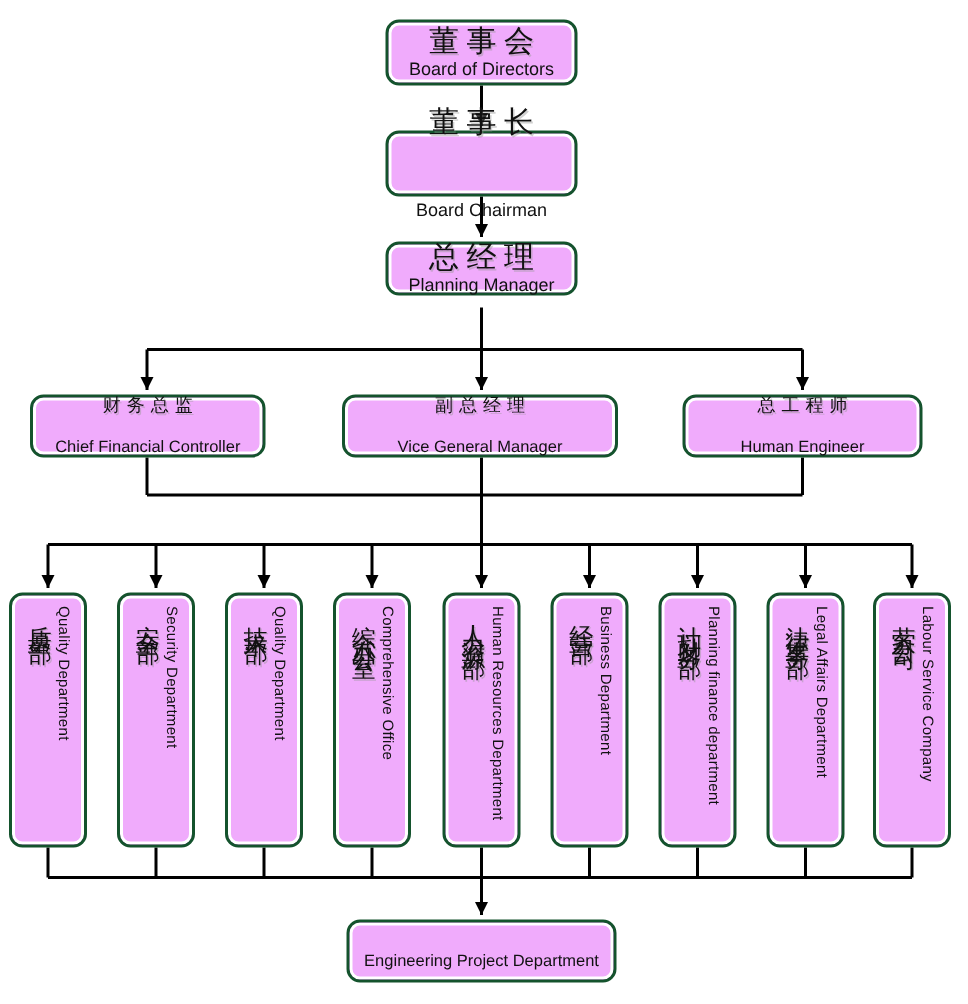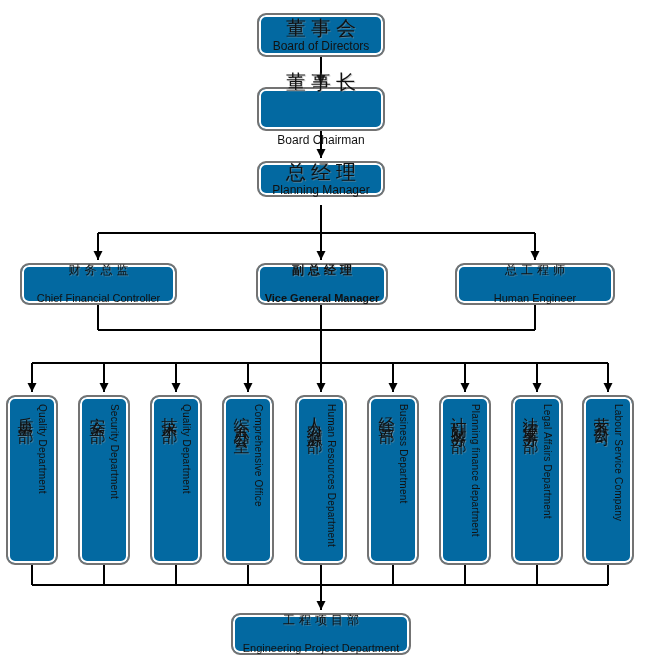--- a/index.html
+++ b/index.html
@@ -3,21 +3,21 @@
 <meta charset="utf-8">
 <style>
   html,body{margin:0;padding:0;background:#ffffff;}
   #stage{
     position:relative;width:645px;height:669px;background:#ffffff;
     font-family:"Liberation Sans","DejaVu Sans",sans-serif;overflow:hidden;
   }
   svg.wires{position:absolute;left:0;top:0;z-index:1;}
   .box{
     position:absolute;z-index:2;box-sizing:border-box;
-    background:#0369a1;border:2px solid #737373;border-radius:9px;
+    background:#f0abfc;border:2px solid #14532d;border-radius:9px;
     box-shadow:inset 0 0 0 2px #ffffff;
     display:flex;align-items:center;justify-content:center;
     color:#111111;
   }
   .hbox{flex-direction:column;line-height:1.05;}
   .zh-big{
     font-size:20px;letter-spacing:5px;text-indent:5px;white-space:nowrap;
     text-shadow:1px 1px 0 rgba(150,150,150,.45);
   }
   .zh-mid{
@@ -38,21 +38,21 @@
   }
   .v-en{
     writing-mode:vertical-lr;
     font-size:10px;line-height:1;letter-spacing:0.2px;white-space:nowrap;
   }
   
   .b-top1{left:257px;top:13px;width:128px;height:44px;}
   .b-top2{left:257px;top:87px;width:128px;height:44px;gap:40px;}
   .b-top3{left:257px;top:161px;width:128px;height:36px;}
   .b-cfo {left:20px; top:263px;width:157px;height:42px;}
-  .b-vgm {left:256px;top:263px;width:132px;height:42px;font-weight:bold;}
+  .b-vgm {left:228px;top:263px;width:184px;height:42px;}
   .b-ce  {left:455px;top:263px;width:160px;height:42px;}
   .b-bot {left:231px;top:613px;width:180px;height:42px;}
   .dept{top:395px;width:52px;height:170px;}
   .d0{left:6px;}  .d1{left:78px;} .d2{left:150px;}
   .d3{left:222px;}.d4{left:295px;}.d5{left:367px;}
   .d6{left:439px;}.d7{left:511px;}.d8{left:582px;}
 </style>
 </head>
 <body>
 
@@ -162,17 +162,16 @@
   <div class="box vbox dept d7">
     <div class="v-zh">法律事务部</div>
     <div class="v-en">Legal Affairs Department</div>
   </div>
   <div class="box vbox dept d8">
     <div class="v-zh">劳务公司</div>
     <div class="v-en">Labour Service Company</div>
   </div>
 
   <div class="box hbox b-bot">
-    <div class="zh-mid">工程项目部</div>
     <div class="en-sub-sm">Engineering Project Department</div>
   </div>
 
 </div>
 
 </body></html>

